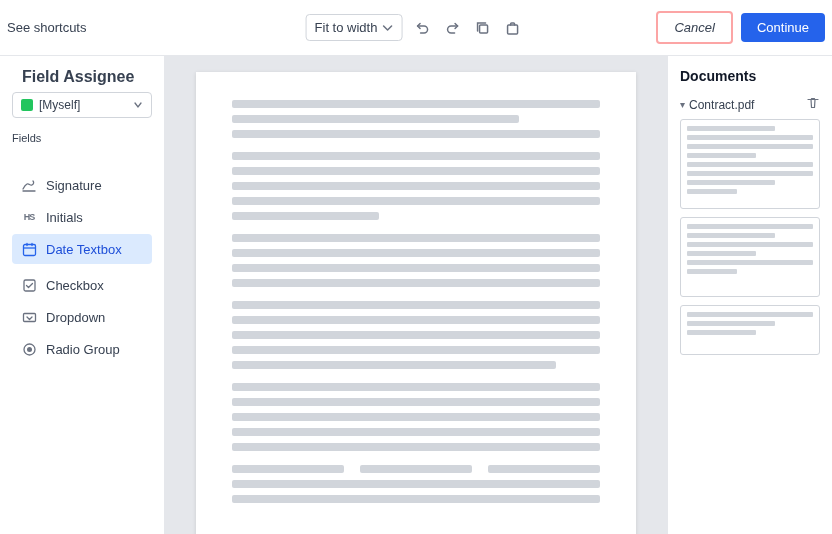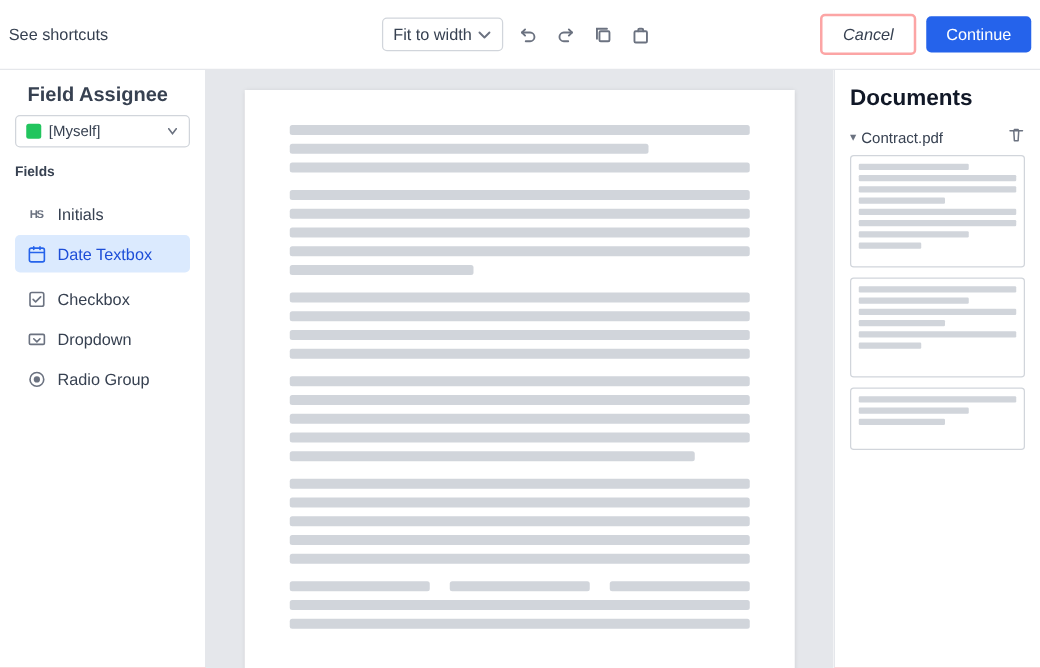--- a/index.html
+++ b/index.html
@@ -123,23 +123,23 @@
     .assignee-color {
       width: 12px;
       height: 12px;
       background: #22c55e;
       border-radius: 2px;
       flex-shrink: 0;
     }
     .assignee-name { flex: 1; }
     .fields-label {
       font-size: 11px;
-      font-weight: 700;
-      color: #374151;
-      margin-bottom: 12px;
+      font-weight: 400;
+      color: #374151;
+      margin-bottom: 26px;
     }
     .field-item {
       display: flex;
       align-items: center;
       gap: 8px;
       padding: 6px 8px;
       border-radius: 4px;
       cursor: pointer;
       color: #374151;
       font-size: 13px;
@@ -205,21 +205,21 @@
     
     .right-panel {
       width: 165px;
       background: #fff;
       border-left: 1px solid #e5e7eb;
       padding: 12px;
       flex-shrink: 0;
       overflow-y: auto;
     }
     .docs-title {
-      font-size: 18px;
+      font-size: 14px;
       font-weight: 600;
       color: #111827;
       margin-bottom: 12px;
     }
     .chevron-icon {
       font-size: 10px;
       color: #6b7280;
     }
     .doc-thumb {
       border: 1px solid #d1d5db;
@@ -304,20 +304,29 @@
     <div class="assignee-dropdown">
       <div class="assignee-color"></div>
       <span class="assignee-name">[Myself]</span>
       <svg width="10" height="10" viewBox="0 0 10 10">
         <path d="M2 3l3 4 3-4" stroke="#6b7280" stroke-width="1.3" fill="none" stroke-linecap="round"></path>
       </svg>
     </div>
 
     <div class="fields-label">Fields</div>
 
+    <div class="field-item">
+      <div class="field-icon">
+        <svg width="16" height="16" viewBox="0 0 16 16" fill="none">
+          <path d="M2 12c1-2 2-4 4-5s3 2 5 1 2-3 1-4" stroke="#6b7280" stroke-width="1.3" stroke-linecap="round"></path>
+          <path d="M2 14h12" stroke="#6b7280" stroke-width="1.3" stroke-linecap="round"></path>
+        </svg>
+      </div>
+      <span>Signature</span>
+    </div>
 
     <div class="field-item">
       <div class="field-icon" style="font-size:9px; font-weight:700; color:#6b7280; letter-spacing:-1px;">HS</div>
       <span>Initials</span>
     </div>
 
     <div class="field-item active">
       <div class="field-icon">
         <svg width="15" height="15" viewBox="0 0 15 15" fill="none">
           <rect x="1.5" y="2.5" width="12" height="11" rx="1.5" stroke="#2563eb" stroke-width="1.3"></rect>

